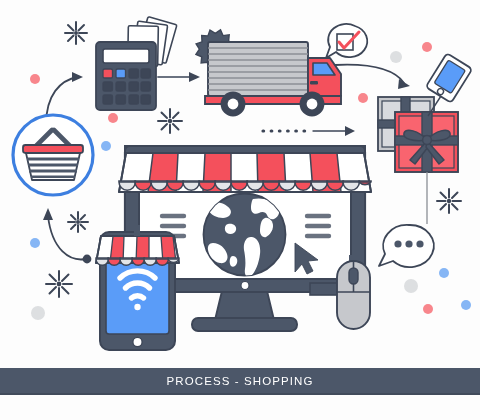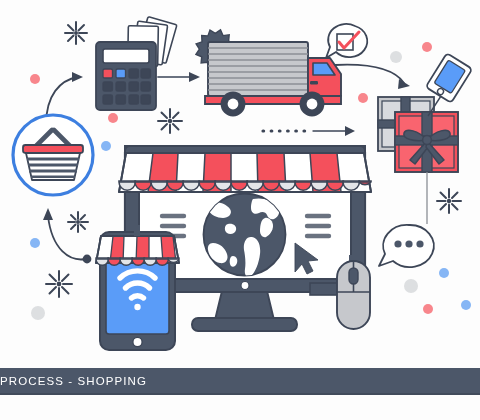--- a/index.html
+++ b/index.html
@@ -5,21 +5,21 @@
   html,body{margin:0;padding:0;background:#ffffff;}
   body{
     width:480px;height:420px;overflow:hidden;
     font-family:"Liberation Sans","DejaVu Sans",sans-serif;
   }
   #stage{position:relative;width:480px;height:420px;background:#fdfdfd;overflow:hidden;}
   #art{position:absolute;left:0;top:0;width:480px;height:420px;}
   .banner{
     position:absolute;left:0;bottom:25px;width:480px;height:27px;
     background:#4c5769;
-    display:flex;align-items:center;
+    display:flex;align-items:center;justify-content:center;
     box-sizing:border-box;
     border-bottom:2px solid #414b5b;
   }
   .banner-text{
     color:#ffffff;font-size:11.5px;letter-spacing:1.1px;
     font-family:"Liberation Sans","DejaVu Sans",sans-serif;
     white-space:nowrap;
   }
 </style>
 </head>

